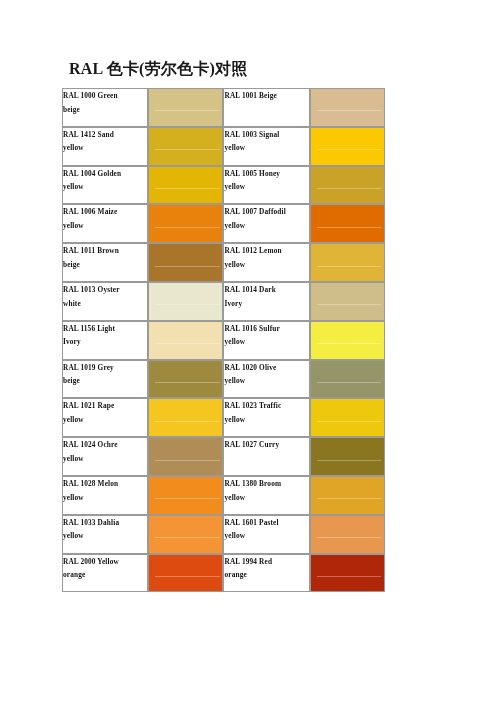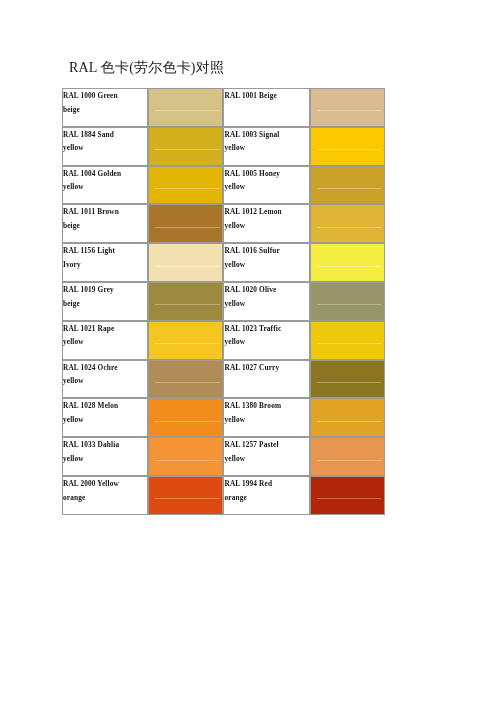--- a/index.html
+++ b/index.html
@@ -18,22 +18,22 @@
     position: absolute;
     left: 0; top: 0;
     width: 496px;
     height: 702px;
     background: #ffffff;
   }
   .doc-title {
     position: absolute;
     left: 69px;
     top: 59px;
-    font-size: 14px;
-    font-weight: normal;
+    font-size: 16px;
+    font-weight: bold;
     color: #1a1a1a;
     letter-spacing: 0.2px;
     white-space: nowrap;
     text-align: center;
   }
   .ral-table {
     position: absolute;
     left: 62px;
     top: 88px;
     width: 323px;
@@ -101,21 +101,21 @@
           </td>
           <td class="label-cell">
             <span class="ln">RAL 1001 Beige</span>
           </td>
           <td class="swatch-cell">
             <div class="swatch" style="background: rgb(217, 188, 146);"></div>
           </td>
         </tr>
         <tr>
           <td class="label-cell">
-            <span class="ln">RAL 1884 Sand</span>
+            <span class="ln">RAL 1412 Sand</span>
             <span class="ln">yellow</span>
           </td>
           <td class="swatch-cell">
             <div class="swatch" style="background: rgb(212, 175, 30);"></div>
           </td>
           <td class="label-cell">
             <span class="ln">RAL 1003 Signal</span>
             <span class="ln">yellow</span>
           </td>
           <td class="swatch-cell">
@@ -129,40 +129,72 @@
           </td>
           <td class="swatch-cell">
             <div class="swatch" style="background: rgb(227, 181, 5);"></div>
           </td>
           <td class="label-cell">
             <span class="ln">RAL 1005 Honey</span>
             <span class="ln">yellow</span>
           </td>
           <td class="swatch-cell">
             <div class="swatch" style="background: rgb(201, 162, 39);"></div>
+          </td>
+        </tr>
+        <tr>
+          <td class="label-cell">
+            <span class="ln">RAL 1006 Maize</span>
+            <span class="ln">yellow</span>
+          </td>
+          <td class="swatch-cell">
+            <div class="swatch" style="background: rgb(232, 130, 12);"></div>
+          </td>
+          <td class="label-cell">
+            <span class="ln">RAL 1007 Daffodil</span>
+            <span class="ln">yellow</span>
+          </td>
+          <td class="swatch-cell">
+            <div class="swatch" style="background: rgb(224, 108, 0);"></div>
           </td>
         </tr>
         <tr>
           <td class="label-cell">
             <span class="ln">RAL 1011 Brown</span>
             <span class="ln">beige</span>
           </td>
           <td class="swatch-cell">
             <div class="swatch" style="background: rgb(169, 117, 42);"></div>
           </td>
           <td class="label-cell">
             <span class="ln">RAL 1012 Lemon</span>
             <span class="ln">yellow</span>
           </td>
           <td class="swatch-cell">
             <div class="swatch" style="background: rgb(224, 180, 55);"></div>
           </td>
         </tr>
         <tr>
           <td class="label-cell">
+            <span class="ln">RAL 1013 Oyster</span>
+            <span class="ln">white</span>
+          </td>
+          <td class="swatch-cell">
+            <div class="swatch" style="background: rgb(233, 231, 206);"></div>
+          </td>
+          <td class="label-cell">
+            <span class="ln">RAL 1014 Dark</span>
+            <span class="ln">Ivory</span>
+          </td>
+          <td class="swatch-cell">
+            <div class="swatch" style="background: rgb(207, 190, 137);"></div>
+          </td>
+        </tr>
+        <tr>
+          <td class="label-cell">
             <span class="ln">RAL 1156 Light</span>
             <span class="ln">Ivory</span>
           </td>
           <td class="swatch-cell">
             <div class="swatch" style="background: rgb(242, 224, 176);"></div>
           </td>
           <td class="label-cell">
             <span class="ln">RAL 1016 Sulfur</span>
             <span class="ln">yellow</span>
           </td>
@@ -235,21 +267,21 @@
         </tr>
         <tr>
           <td class="label-cell">
             <span class="ln">RAL 1033 Dahlia</span>
             <span class="ln">yellow</span>
           </td>
           <td class="swatch-cell">
             <div class="swatch" style="background: rgb(245, 148, 52);"></div>
           </td>
           <td class="label-cell">
-            <span class="ln">RAL 1257 Pastel</span>
+            <span class="ln">RAL 1601 Pastel</span>
             <span class="ln">yellow</span>
           </td>
           <td class="swatch-cell">
             <div class="swatch" style="background: rgb(232, 151, 79);"></div>
           </td>
         </tr>
         <tr>
           <td class="label-cell">
             <span class="ln">RAL 2000 Yellow</span>
             <span class="ln">orange</span>

